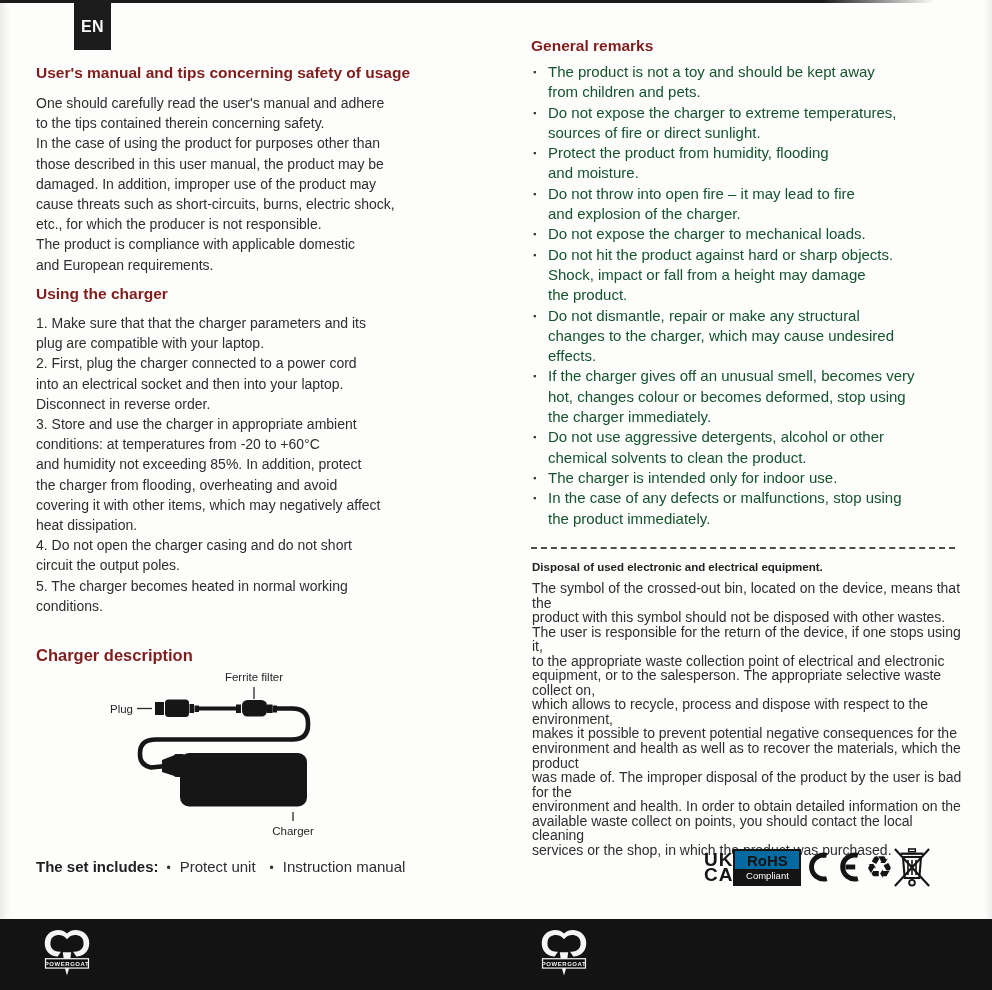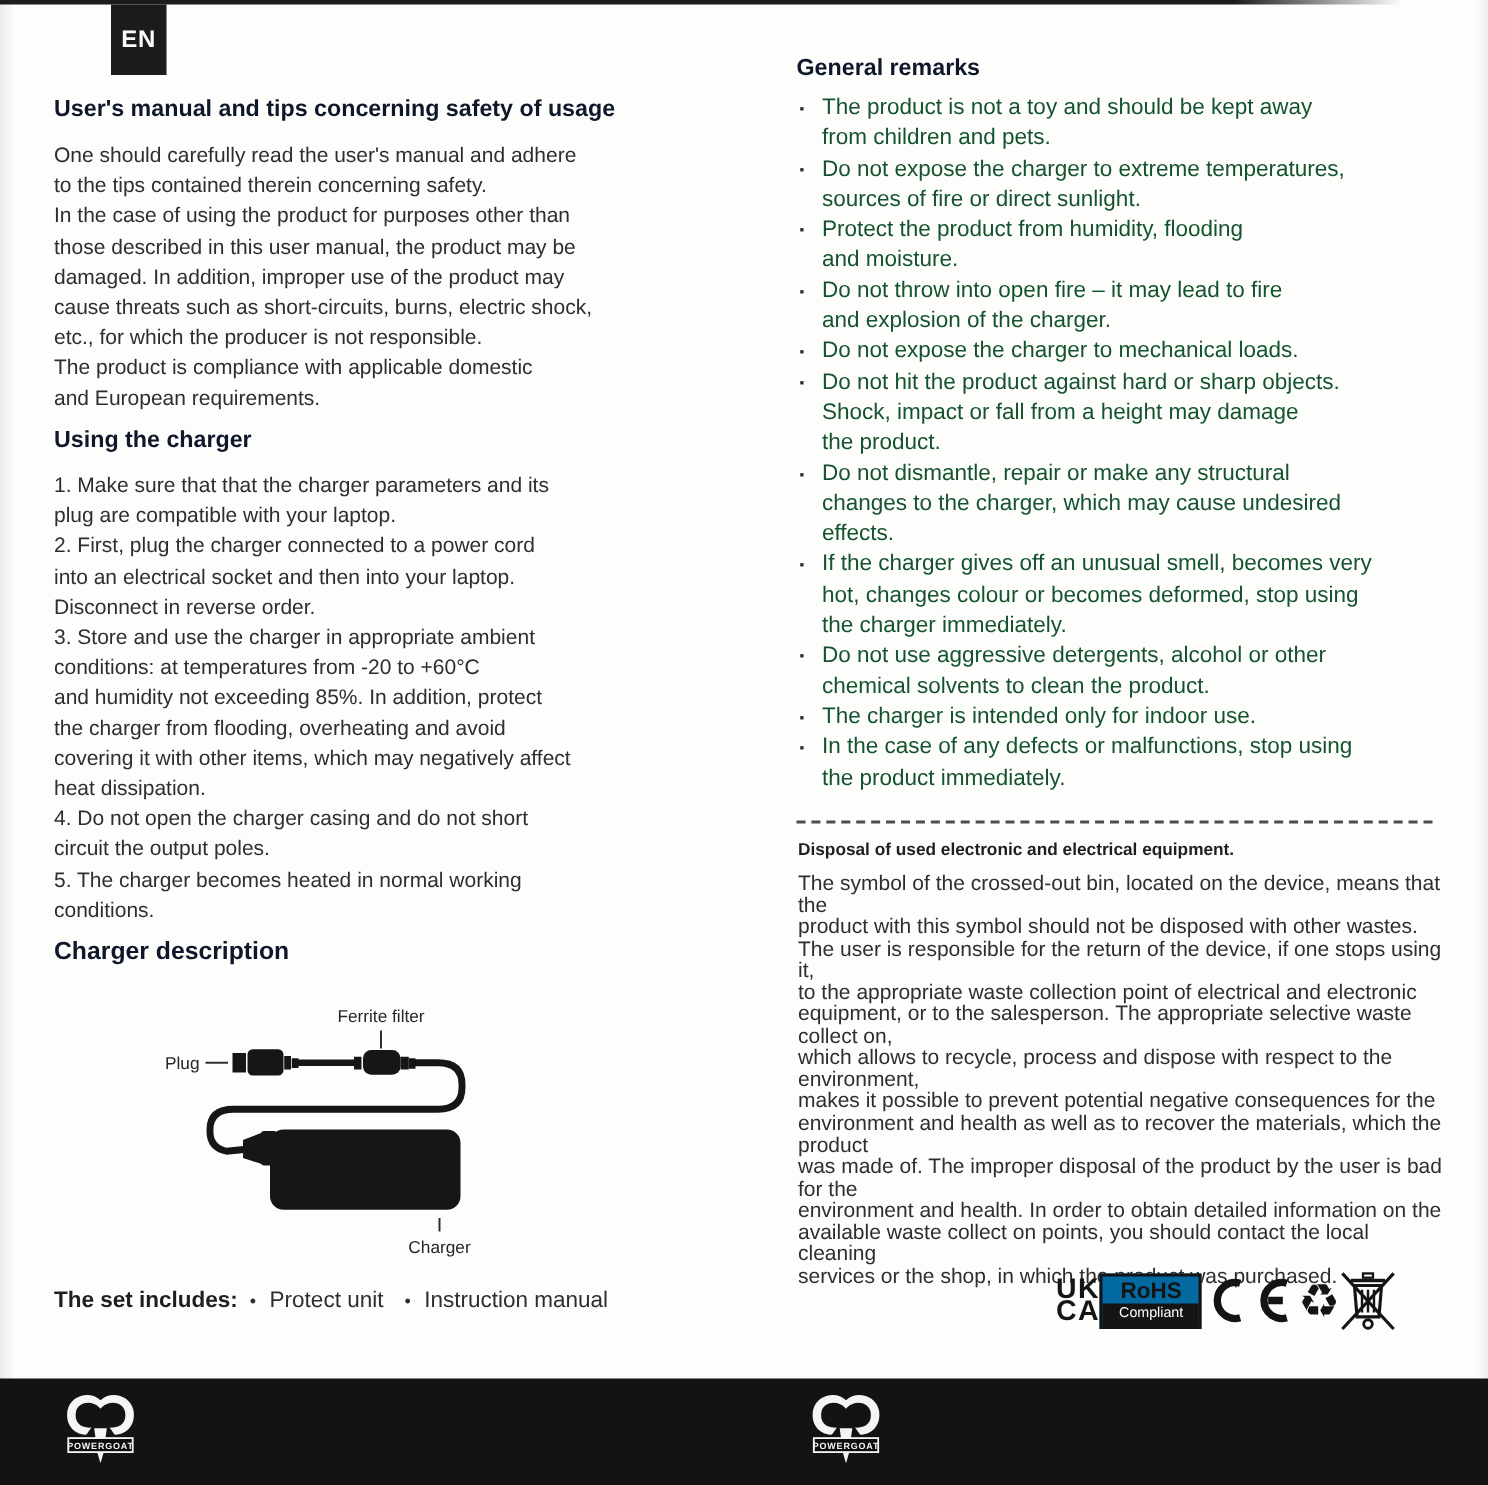--- a/index.html
+++ b/index.html
@@ -11,28 +11,28 @@
   .scan-edge-left{position:absolute;left:0;top:0;width:10px;height:990px;
     background:linear-gradient(to right,rgba(0,0,0,0.07),rgba(0,0,0,0));}
   .scan-edge-right{position:absolute;right:0;top:0;width:8px;height:990px;
     background:linear-gradient(to left,rgba(0,0,0,0.06),rgba(0,0,0,0));}
   .top-strip{position:absolute;left:0;top:0;width:935px;height:3px;
     background:linear-gradient(to right,#1c1c1c 88%,rgba(28,28,28,0));}
   .lang-badge{position:absolute;left:36px;top:3px;width:37px;height:47px;
     background:#1b1b1b;color:#fafafa;display:flex;align-items:center;justify-content:center;
     font-size:16px;font-weight:bold;letter-spacing:.5px;margin-left:38px;}
   .pre{white-space:pre-line;}
-  .h-main{position:absolute;font-weight:bold;color:#0f172a;font-size:15.5px;}
+  .h-main{position:absolute;font-weight:bold;color:#7f1d1d;font-size:15.5px;}
   .body-text{position:absolute;font-size:14px;line-height:20.2px;color:#2e2e2e;}
   
   .usage-heading{left:36px;top:64px;}
   .usage-body{left:36px;top:93px;width:436px;}
   .using-heading{left:36px;top:285px;}
   .using-body{left:36px;top:313px;width:436px;}
-  .desc-heading{left:36px;top:625px;font-size:16.5px;}
+  .desc-heading{left:36px;top:646px;font-size:16.5px;}
   .diagram{position:absolute;left:110px;top:664px;}
   .set-includes{position:absolute;left:36px;top:858px;font-size:15px;display:flex;align-items:baseline;}
   .set-includes .label{font-weight:bold;color:#1f1f1f;}
   .set-items{display:inline-flex;margin-left:8px;}
   .set-item{display:inline-flex;align-items:baseline;margin-right:14px;}
   .set-item .dot{font-size:12px;margin-right:9px;color:#2e2e2e;}
   
   .remarks-heading{left:531px;top:37px;}
   .remarks-list{position:absolute;left:533px;top:62px;width:430px;margin:0;padding:0;list-style:none;}
   .remark{display:flex;align-items:flex-start;}

